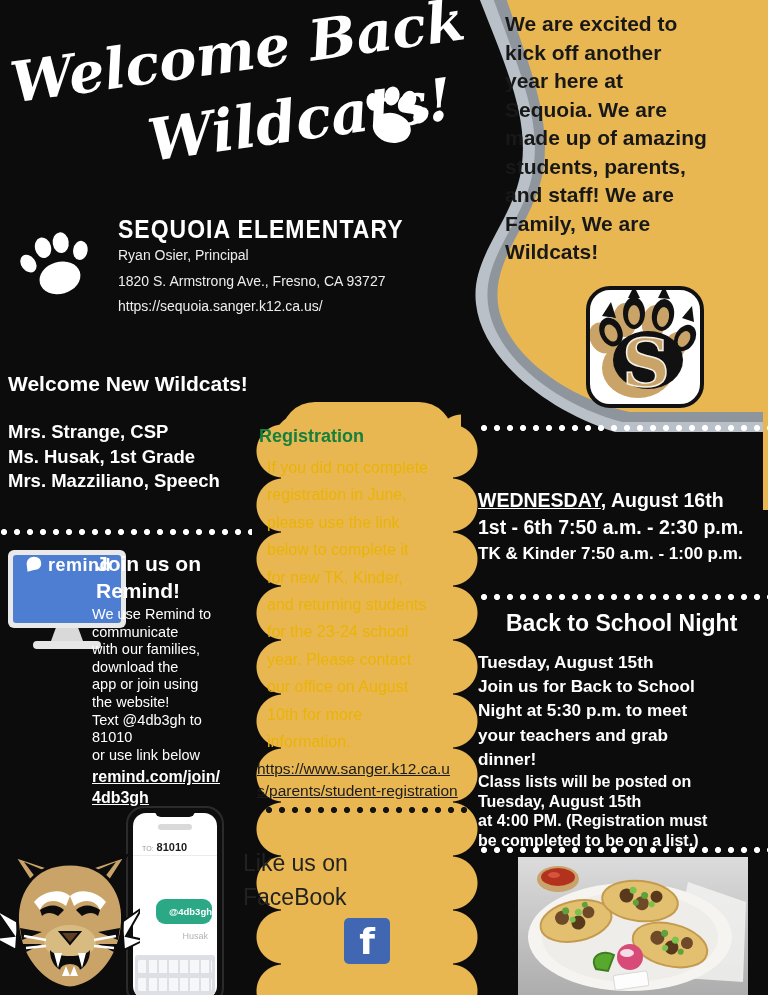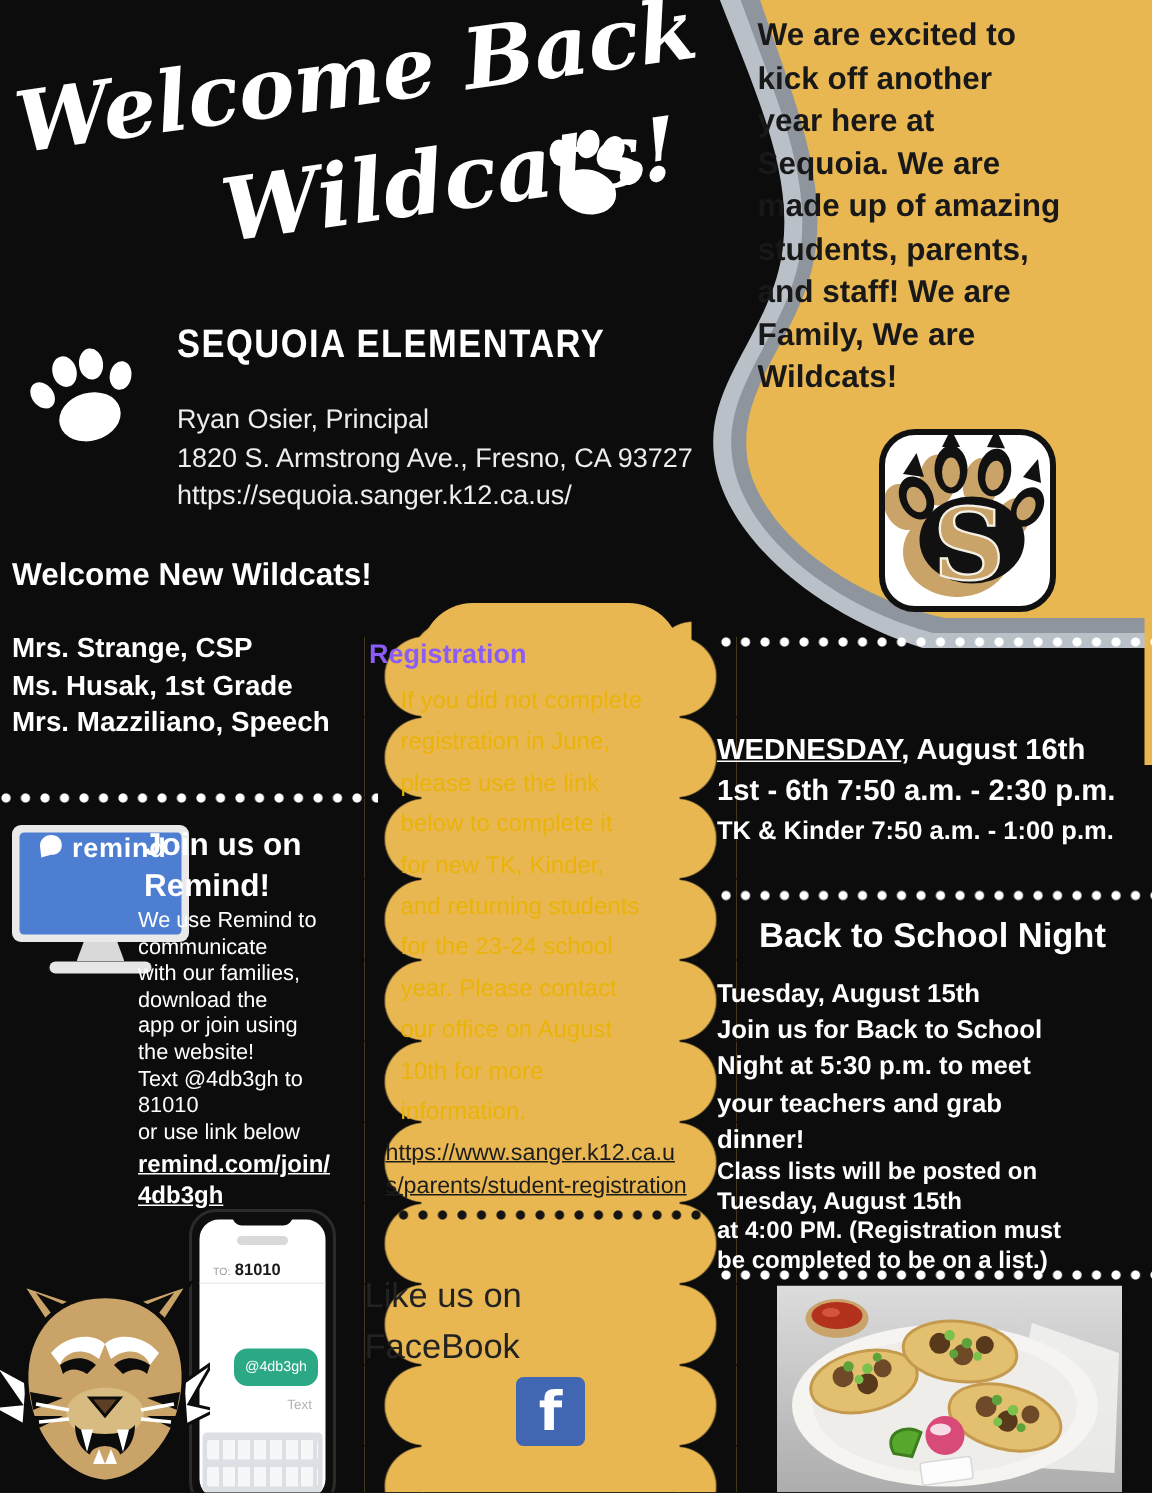--- a/index.html
+++ b/index.html
@@ -32,21 +32,21 @@
   .mon-base{left:33px;top:641px;width:68px;height:8px;background:#e6e6e6;border-radius:4px}
   
   .phone{left:126px;top:806px;width:98px;height:200px;background:#0e0e0e;border:2px solid #2b2b2b;border-radius:18px}
   .phone .screen{position:absolute;inset:5px;background:#fff;border-radius:13px;overflow:hidden}
   .phone .notch{position:absolute;top:0;left:50%;transform:translateX(-50%);width:40px;height:9px;background:#0e0e0e;border-radius:0 0 6px 6px}
   .phone .pill{position:absolute;top:11px;left:50%;transform:translateX(-50%);width:34px;height:6px;background:#d9d9d9;border-radius:3px}
   .phone .torow{position:absolute;top:24px;left:9px;right:4px}
   .phone .tolabel{font-size:7px;color:#9a9a9a}
   .phone .tonum{font-size:11px;font-weight:bold;color:#1b1b1b;margin-left:3px}
   .phone .divider{position:absolute;top:42px;left:0;right:0;height:1px;background:#ececec}
-  .phone .bubble{position:absolute;top:86px;right:5px;width:56px;height:25px;background:var(--green);border-radius:9px;color:#fff;font-size:9.5px;font-weight:normal;line-height:25px;text-align:center}
+  .phone .bubble{position:absolute;top:86px;right:5px;width:56px;height:25px;background:var(--green);border-radius:9px;color:#fff;font-size:9.5px;font-weight:bold;line-height:25px;text-align:right}
   .phone .send{position:absolute;top:118px;right:9px;font-size:9px;color:#b3b3b3}
   .phone .kb{position:absolute;top:142px;left:2px;right:2px;height:60px;background:#dce0e5;border-radius:3px}
   .phone .krow{height:13px;margin:5px 3px;background:repeating-linear-gradient(90deg,#f6f7f9 0 8px,transparent 8px 10.5px);border-radius:2px}
   .fbicon{width:46px;height:46px;background:var(--fb);border-radius:5px;color:#fff;font-family:"DejaVu Sans",sans-serif;font-weight:bold;font-size:36px;text-align:center;line-height:48px}
 </style>
 </head>
 <body>
 
 <div class="page">
 
@@ -76,21 +76,21 @@
       <ellipse cx="50" cy="68" rx="26" ry="20"></ellipse>
       <ellipse cx="17" cy="40" rx="9" ry="12" transform="rotate(-22 17 40)"></ellipse>
       <ellipse cx="40" cy="26" rx="10" ry="13"></ellipse>
       <ellipse cx="63" cy="26" rx="10" ry="13" transform="rotate(8 63 26)"></ellipse>
       <ellipse cx="84" cy="42" rx="9" ry="12" transform="rotate(26 84 42)"></ellipse>
     </g>
   </svg>
 
   <div class="abs ctr" style="left:118px;top:216px;width:360px">
     <div class="white bold" style="font-size:23px;letter-spacing:1px;transform:scaleY(1.15)">SEQUOIA ELEMENTARY</div>
-    <div style="margin-top:24px;color:#ededed;font-size:18px;line-height:25.5px">
+    <div style="margin-top:0;color:#ededed;font-size:14px;line-height:25.5px">
       <div>Ryan Osier, Principal</div>
       <div>1820 S. Armstrong Ave., Fresno, CA 93727</div>
       <div>https://sequoia.sanger.k12.ca.us/</div>
     </div>
   </div>
 
   <div class="abs ctr prel bold" style="left:505px;top:10px;width:255px;font-size:21px;line-height:28.5px;color:#181818">We are excited to
 kick off another
 year here at
 Sequoia. We are
@@ -167,21 +167,21 @@
 4db3gh</div>
 
   <div class="abs phone">
     <div class="screen">
       <div class="pill"></div>
       <div class="torow">
         <span class="tolabel">TO:</span><span class="tonum">81010</span>
       </div>
       <div class="divider"></div>
       <div class="bubble">@4db3gh</div>
-      <div class="send">Text</div>
+      <div class="send">Husak</div>
       <div class="kb">
         <div class="krow"></div>
           <div class="krow"></div>
       </div>
     </div>
     <div class="notch"></div>
   </div>
 
   <svg class="abs" style="left:0;top:852px" width="140" height="143" viewBox="0 0 140 143">
     <g stroke="#0c0c0c" stroke-width="3">
@@ -207,21 +207,21 @@
     <path d="M86,101 L78,101 L82,116 Z" fill="#fff"></path>
     <ellipse cx="70" cy="118" rx="10" ry="6" fill="#C9A367"></ellipse>
     <path d="M62,124 L66,114 L70,124 Z M70,124 L74,114 L78,124 Z" fill="#fff"></path>
   </svg>
 
   <div class="abs goldcol">
     <div class="mid"></div>
       <div class="bumpL"></div>
       <div class="bumpR"></div>
       <div class="bumpT"></div>
-    <div class="abs ctr bold" style="left:3px;right:0;top:24px;font-size:18px;color:#8b5cf6">Registration</div>
+    <div class="abs ctr bold" style="left:16px;right:0;top:24px;font-size:18px;color:#15803d">Registration</div>
     <div class="abs ctr prel" style="left:24px;right:24px;top:52px;font-size:16px;line-height:27.4px;color:#eab308">If you did not complete
 registration in June,
 please use the link
 below to complete it
 for new TK, Kinder,
 and returning students
 for the 23-24 school
 year. Please contact
 our office on August
 10th for more

